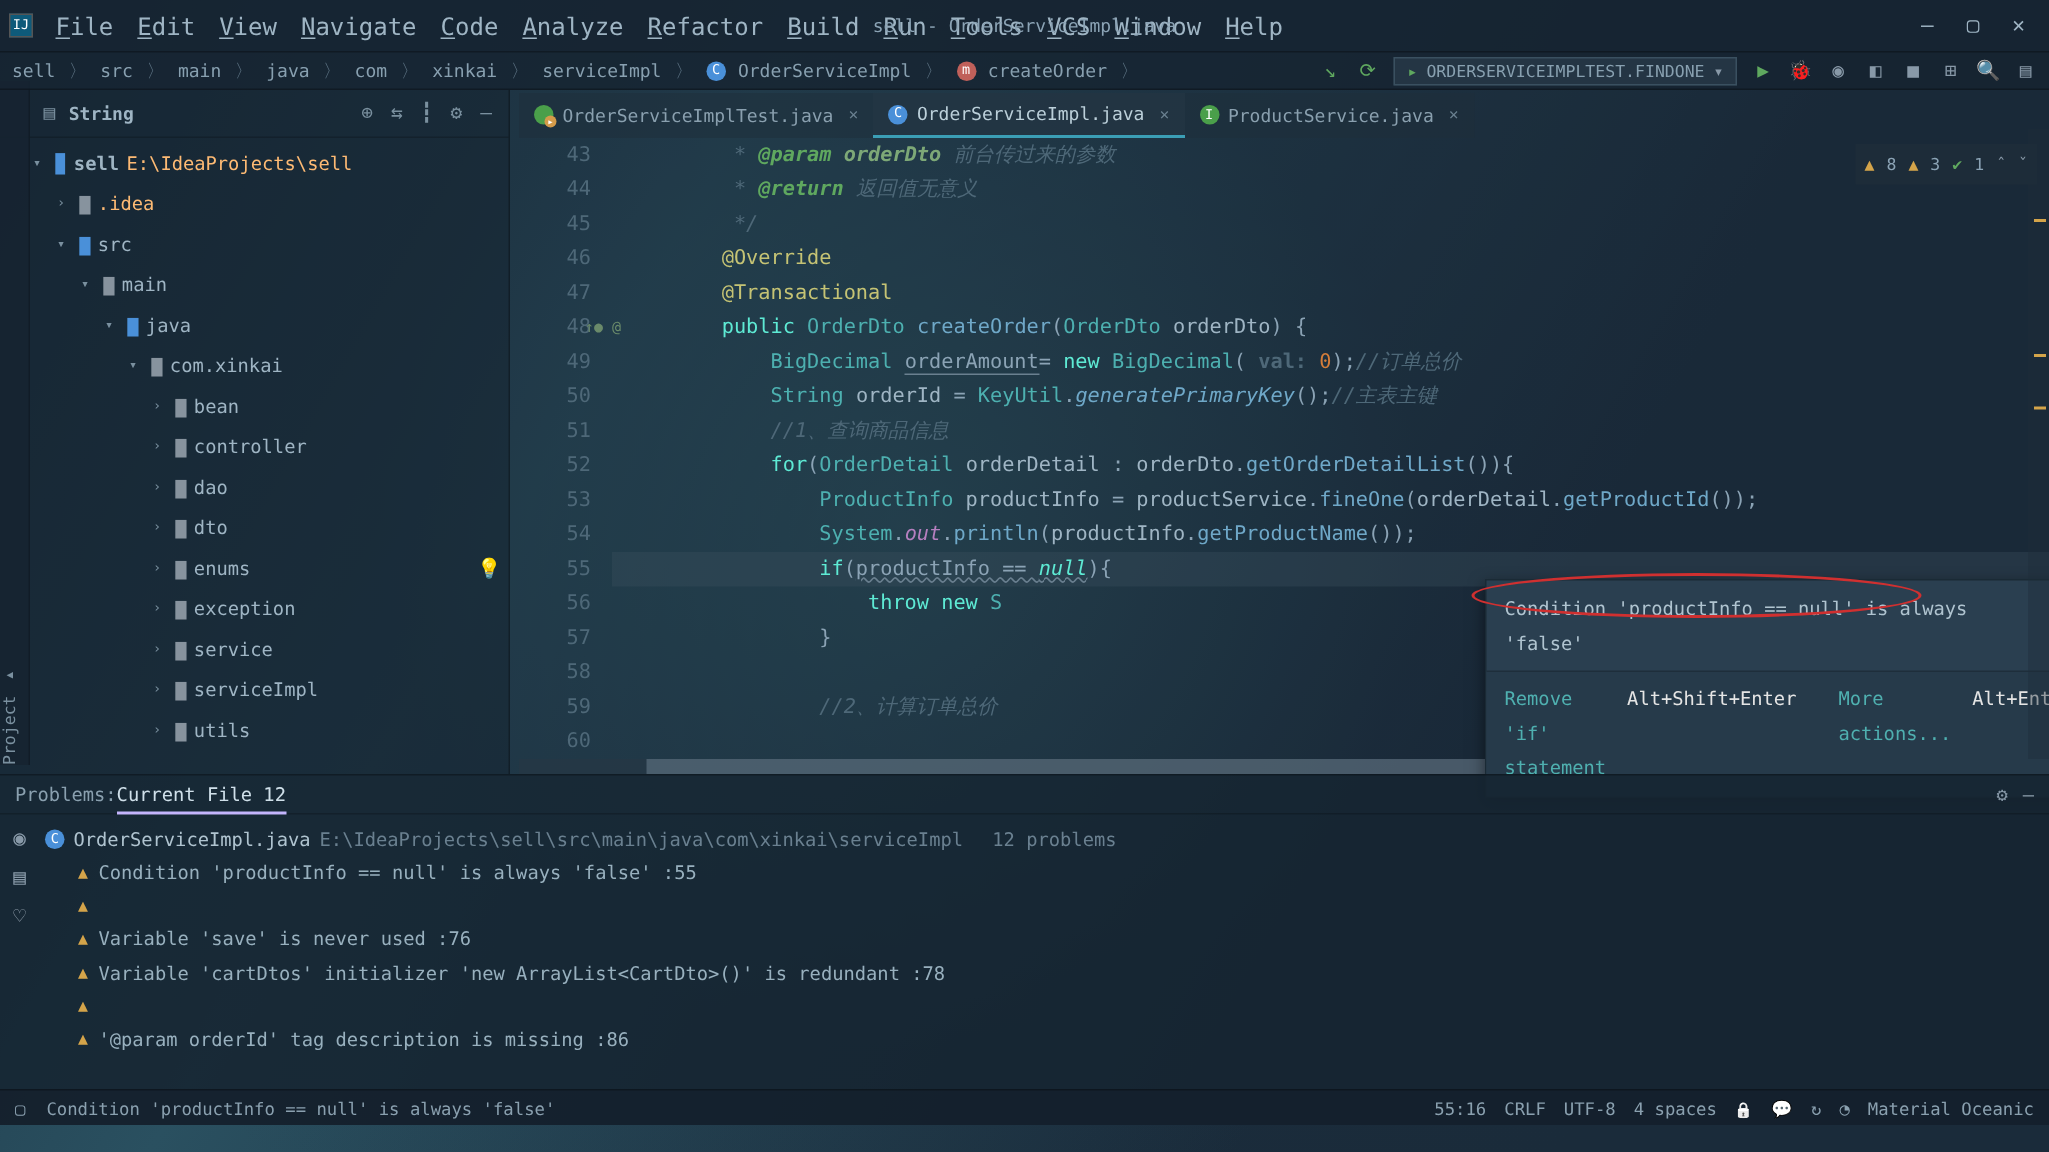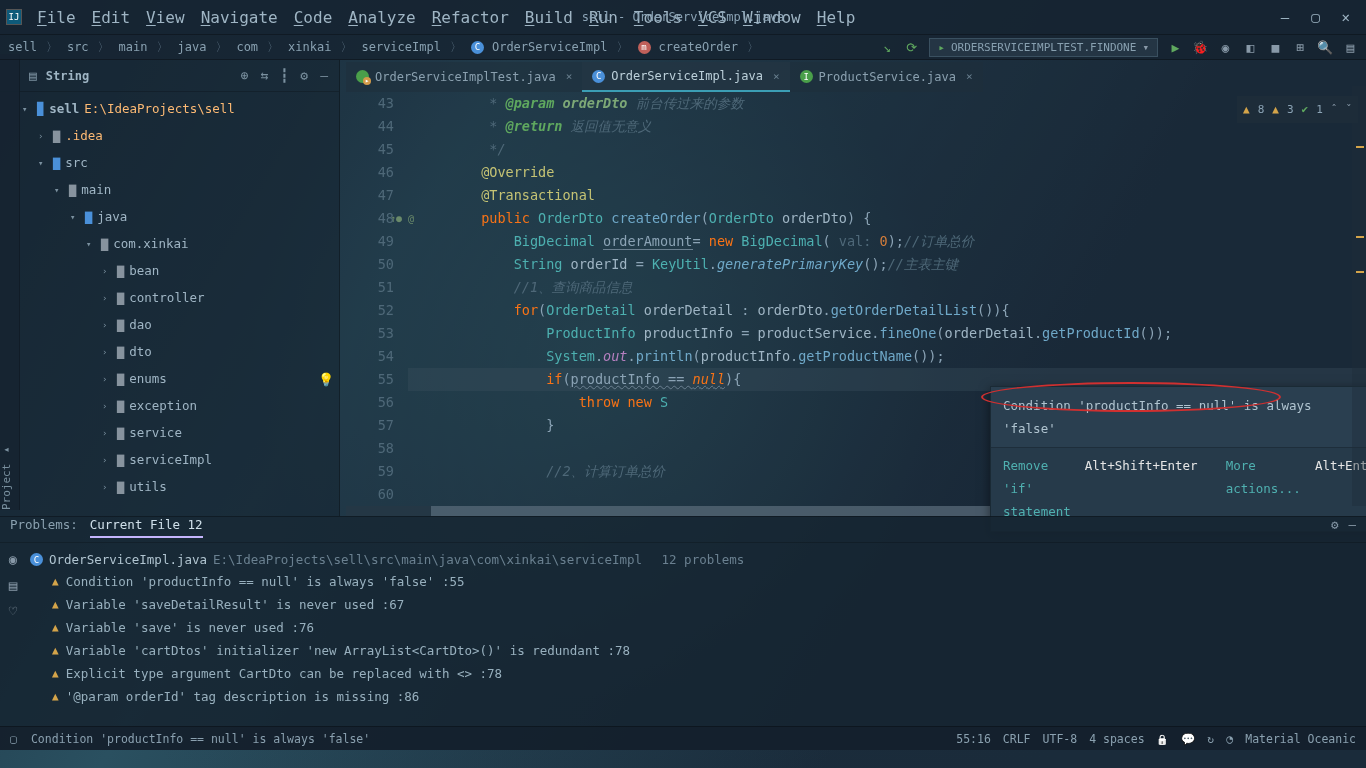--- a/index.html
+++ b/index.html
@@ -49,40 +49,40 @@
   .ico-t::before{content:'';width:13px;height:13px;border-radius:50%;background:#4a9f4a;position:absolute;}
   .ico-t::after{content:'▸';position:absolute;font-size:7px;color:#fff;right:-2px;bottom:-2px;background:#d49b4a;border-radius:50%;width:8px;height:8px;line-height:8px;text-align:center;}
 
   .editor-body { flex:1; display:flex; font-family:Consolas,monospace; font-size:13.5px; line-height:23px; position:relative; }
   .gutter { width:68px; text-align:right; color:#4e6878; padding:0 14px 0 0; user-select:none; position:relative;}
   .gutter div { height:23px; position:relative; }
   .code { flex:1; position:relative; white-space:pre; overflow:hidden;}
   .code .ln { height:23px; }
   .insp-badges { position:absolute; right:8px; top:4px; display:flex; gap:8px; font-size:11px; background:rgba(30,45,58,0.85); padding:2px 6px; align-items:center; z-index:6;}
   .wA { color:#d4a44a; } .wG { color:#5fa85f; }
-  .kw-o { color:#f97316; } .kw-g { color:#5fa85f; font-style:italic; font-weight:bold; } .kw-y { color:#c5c374; }
+  .kw-o { color:#5eead4; } .kw-g { color:#5fa85f; font-style:italic; font-weight:bold; } .kw-y { color:#c5c374; }
   .kw-t { color:#4db0b0; } .kw-id { color:#9fb5c4; } .kw-fn { color:#6fa8c8; }
-  .kw-s { color:#7da877; font-style:italic; font-weight:bold;} .cmt { color:#4e6878; font-style:italic; } .cmt2 { color:#4e6878; }
+  .kw-s { color:#7da877; font-style:italic; font-weight:bold;} .cmt { color:#4e6878; font-style:italic; } .cmt2 { color:#4e6878;font-weight:bold; }
   .kw-n { color:#d47d3a; } .kw-glbl { color:#b57fbf; font-style:italic;}
   .hl-line { background: rgba(60,80,95,0.35); }
   .underl { text-decoration: underline wavy #6a8090 1px; }
   .underl2 { border-bottom:1px solid #6a8090; }
 
   .hint-pop { position:absolute; left:650px; top:294px; background:#2a3f50; border:1px solid #1a2a35; box-shadow:0 3px 10px rgba(0,0,0,0.5); z-index:20; font-family:"Segoe UI"; font-size:12.5px; }
   .hint-pop .row1 { padding:7px 34px 7px 12px; color:#b0c4d0; position:relative; }
   .hint-pop .ellipse { position:absolute; left:-10px; top:-5px; width:300px; height:30px; border:2.5px solid #d03030; border-radius:50%; pointer-events:none; }
   .hint-pop .row2 { padding:6px 12px 8px; display:flex; gap:14px; border-top:1px solid rgba(0,0,0,0.2); background:#263a4a;}
   .hint-pop .lnk { color:#4fb0b0; } .hint-pop .sc { color:#e5e5e5; }
   .bulb { position:absolute; left:-22px; top:0; color:#e5c04a; font-size:13px; }
 
   .hsb { height:10px; background:rgba(40,55,68,0.6); margin:0 6px; }
   .hsb .thumb { height:100%; background:rgba(120,140,155,0.45); margin-left:85px; width:78%; }
 
   .problems { height:210px; background: rgba(22,36,49,0.88); position:relative; z-index:3; border-top:1px solid rgba(0,0,0,0.3); }
-  .prob-head { height:26px; display:flex; align-items:flex-start; gap:12px; padding:0 10px; font-size:12.5px; border-bottom:1px solid rgba(0,0,0,0.2);}
+  .prob-head { height:26px; display:flex; align-items:center; gap:0; padding:0 10px; font-size:12.5px; border-bottom:1px solid rgba(0,0,0,0.2);}
   .prob-head .t { color:#8aa0af; } .prob-head .t.sel { color:#d0e0ea; border-bottom:2px solid #c4b5fd; padding-bottom:4px; margin-bottom:-5px;}
   .prob-head .rightico { margin-left:auto; display:flex; gap:10px; color:#8899a8; }
   .prob-body { display:flex; height:184px; }
   .prob-left { width:26px; display:flex; flex-direction:column; align-items:center; gap:10px; padding-top:8px; color:#8899a8; font-size:14px; }
   .prob-list { flex:1; padding:6px 4px; font-size:12.5px; overflow:hidden;}
   .prob-list .file { display:flex; align-items:center; gap:6px; color:#b0c4d0; padding:3px 0; }
   .prob-list .file .path { color:#6a8090; }
   .prob-list .issue { display:flex; align-items:center; gap:7px; padding:4px 0 4px 22px; color:#98b0be; }
   .warn-ico { color:#d4a44a; font-size:11px; }
 
@@ -363,33 +363,31 @@
         <span class="path">E:\IdeaProjects\sell\src\main\java\com\xinkai\serviceImpl</span>
         &nbsp;<span class="path">12 problems</span>
       </div>
       <div id="issues-slot">
           <div class="issue">
             <span class="warn-ico">▲</span>
             <span>Condition 'productInfo == null' is always 'false' :55</span>
           </div>
           <div class="issue">
             <span class="warn-ico">▲</span>
-            <span>Variable 'saveDetailResult' is never used :67</span>
           </div>
           <div class="issue">
             <span class="warn-ico">▲</span>
             <span>Variable 'save' is never used :76</span>
           </div>
           <div class="issue">
             <span class="warn-ico">▲</span>
             <span>Variable 'cartDtos' initializer 'new ArrayList&lt;CartDto&gt;()' is redundant :78</span>
           </div>
           <div class="issue">
             <span class="warn-ico">▲</span>
-            <span>Explicit type argument CartDto can be replaced with &lt;&gt; :78</span>
           </div>
           <div class="issue">
             <span class="warn-ico">▲</span>
             <span>'@param orderId' tag description is missing :86</span>
           </div>
         </div>
     </div>
   </div>
 </div>
 

